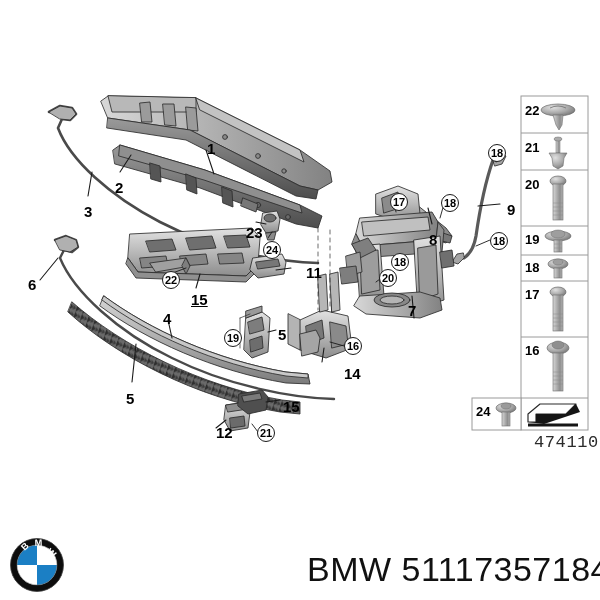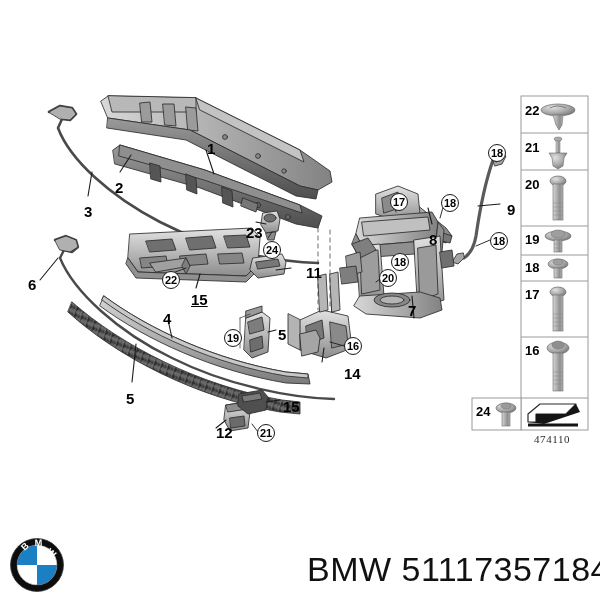--- a/index.html
+++ b/index.html
@@ -52,22 +52,22 @@
   .legend-num {
     position: absolute;
     font-family: "Liberation Sans", sans-serif;
     font-weight: bold;
     font-size: 13px;
     color: #000000;
     line-height: 1;
   }
   .diagram-code {
     position: absolute;
-    font-family: Liberation Serif, serif;
-    font-size: 11px;
+    font-family: Liberation Mono, monospace;
+    font-size: 17px;
     letter-spacing: 0.6px;
     color: #2b2b2b;
   }
   .footer-text {
     position: absolute;
     font-family: "Liberation Sans", sans-serif;
     font-size: 34px;
     color: #111111;
     letter-spacing: 0.5px;
     line-height: 1;

